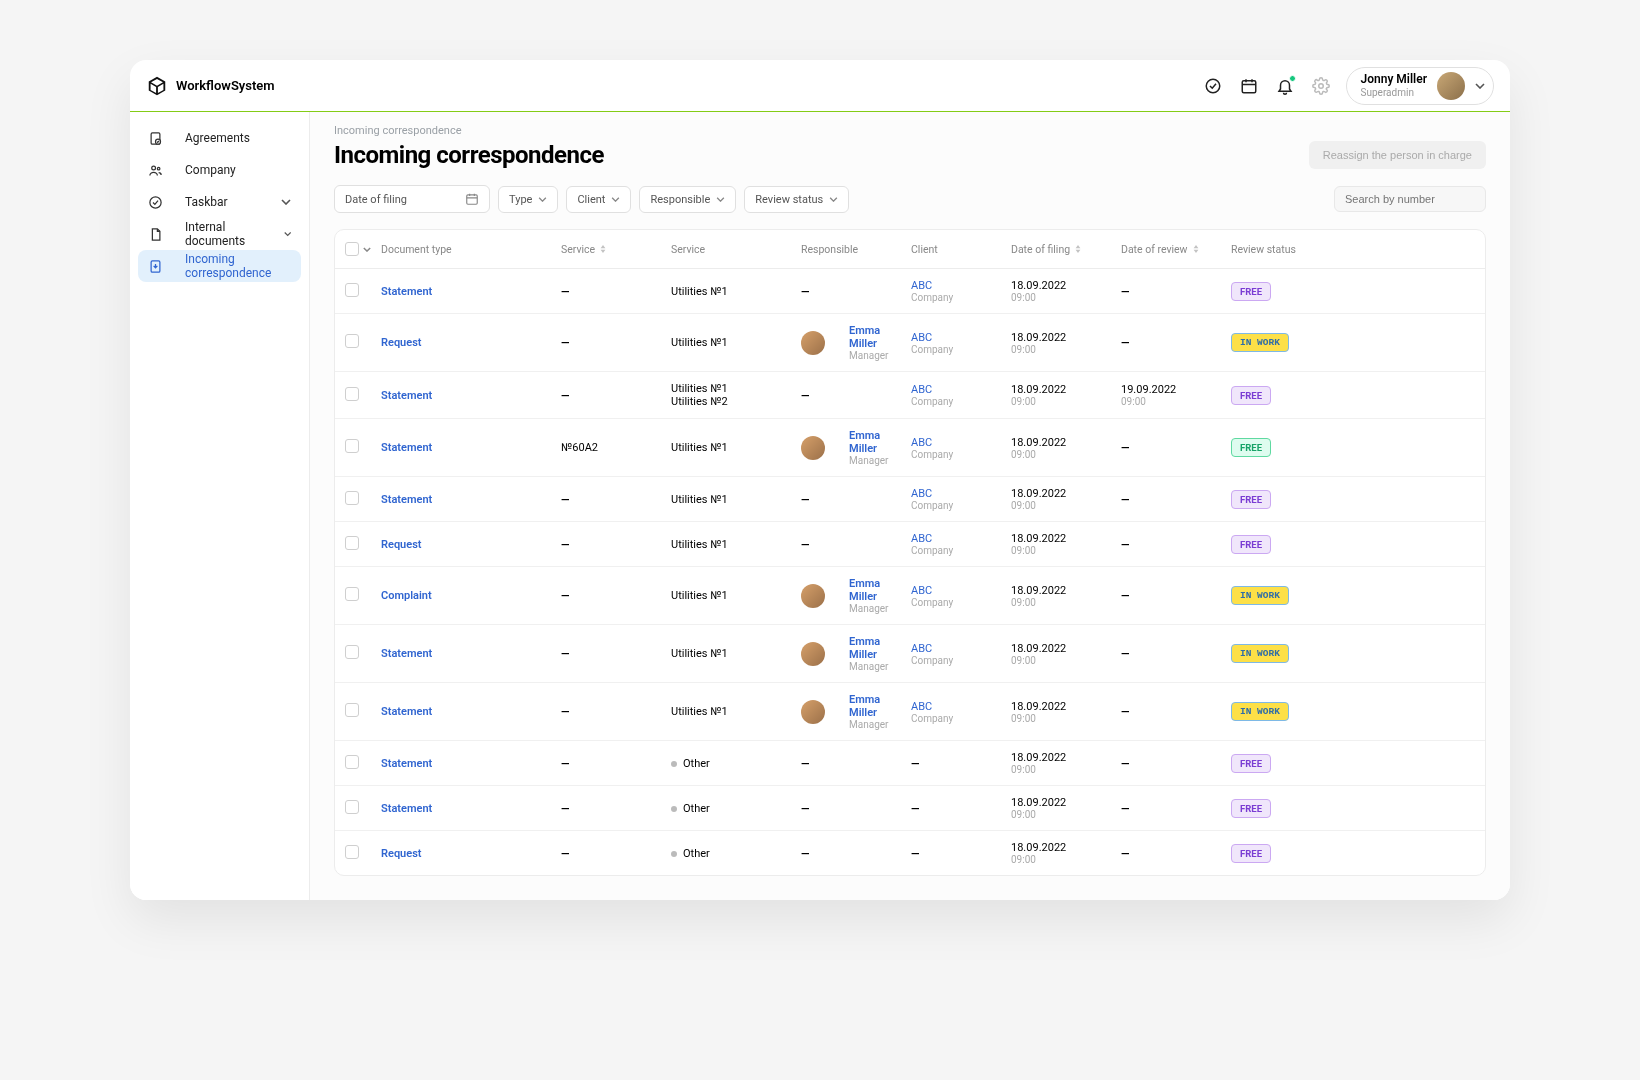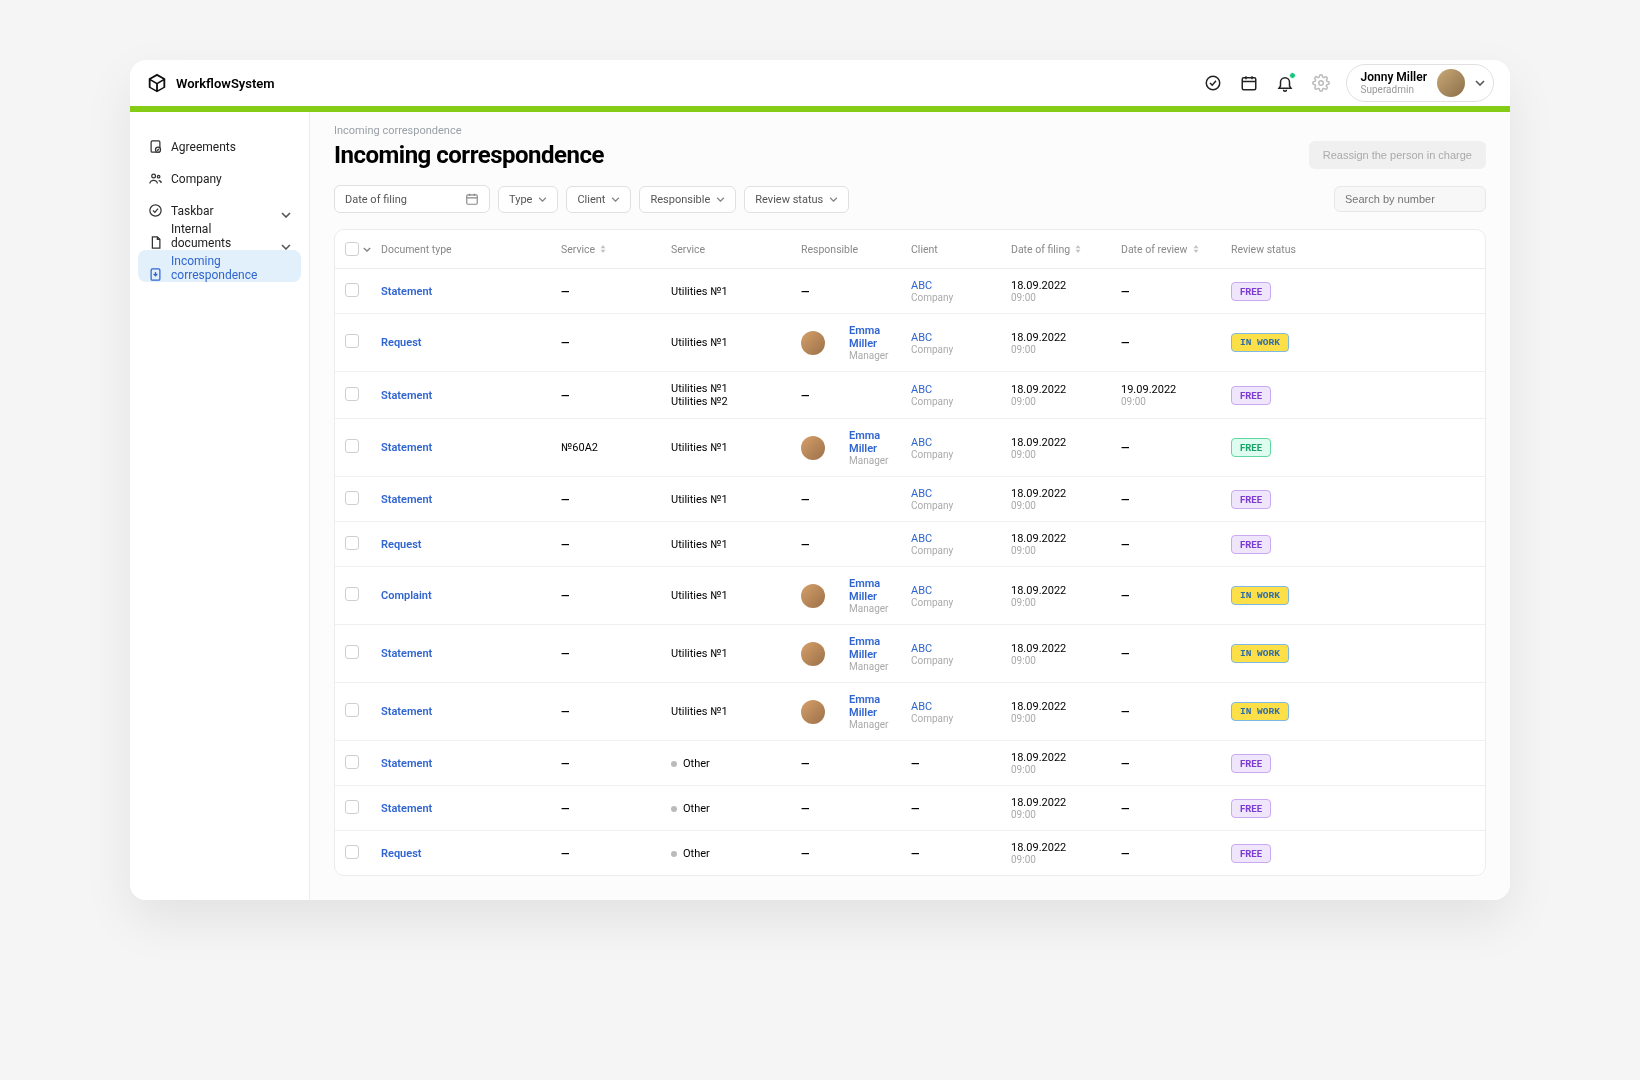--- a/index.html
+++ b/index.html
@@ -1,36 +1,36 @@
 <!DOCTYPE html>
 <html><head>
 <meta charset="utf-8">
 <style>
 * { box-sizing: border-box; margin: 0; padding: 0; }
 body { background: #f5f5f5; font-family: -apple-system, BlinkMacSystemFont, "Segoe UI", Roboto, sans-serif; display: flex; align-items: flex-start; justify-content: center; padding: 60px 0; }
 .app { width: 1380px; background: #fff; border-radius: 16px; box-shadow: 0 20px 50px rgba(0,0,0,0.08); overflow: hidden; }
 
 
-.header { height: 52px; display: flex; align-items: center; justify-content: space-between; padding: 0 16px; border-bottom: 6px solid #84cc16; }
+.header { height: 52px; display: flex; align-items: center; justify-content: space-between; padding: 0 16px; border-bottom: 1px solid #84cc16; }
 .logo { display: flex; align-items: center; gap: 8px; font-weight: 600; font-size: 13px; }
 .logo-mark { width: 22px; height: 22px; display: flex; align-items: center; justify-content: center; }
 .header-actions { display: flex; align-items: center; gap: 14px; }
 .header-icon { width: 22px; height: 22px; display: flex; align-items: center; justify-content: center; cursor: pointer; position: relative; }
 .notif-dot { position: absolute; top: 0; right: 0; width: 7px; height: 7px; background: #15c77e; border-radius: 50%; border: 1px solid #fff; }
 .user-chip { display: flex; align-items: center; gap: 10px; border: 1px solid #e0e0e0; border-radius: 22px; padding: 4px 8px 4px 14px; cursor: pointer; }
 .user-name { font-size: 12px; font-weight: 600; line-height: 1.2; }
 .user-role { font-size: 10px; color: #999; line-height: 1.2; }
 .avatar { width: 28px; height: 28px; border-radius: 50%; background: linear-gradient(135deg, #c9a876, #8b6f4a); display: flex; align-items: center; justify-content: center; }
 .avatar-small { width: 24px; height: 24px; border-radius: 50%; background: linear-gradient(135deg, #d6a06a, #9b7049); flex-shrink: 0; }
 .chev { width: 10px; height: 6px; }
 
 
 .body { display: flex; min-height: 710px; }
 .sidebar { width: 180px; padding: 10px 8px; background: #fff; border-right: 1px solid #ececec; flex-shrink: 0; }
-.nav-item { display: flex; align-items: flex-end; gap: 8px; height: 32px; padding: 0 10px; font-size: 12px; color: #222; border-radius: 8px; cursor: pointer; }
+.nav-item { display: flex; align-items: center; gap: 22px; height: 32px; padding: 0 10px; font-size: 12px; color: #222; border-radius: 8px; cursor: pointer; }
 .nav-item .chev-down { margin-left: auto; }
 .nav-item.active { background: #e2f0fc; color: #3065d0; }
 .nav-icon { width: 15px; height: 15px; display: flex; align-items: center; justify-content: center; }
 
 .main { flex: 1; background: #fcfcfc; }
 .crumb { padding: 12px 24px 0; font-size: 11px; color: #9aa0a6; }
 .page-head { display: flex; align-items: center; justify-content: space-between; padding: 4px 24px 16px; }
 .page-title { font-size: 24px; font-weight: 700; letter-spacing: -0.5px; }
 .reassign { background: #f0f0f0; color: #aaa; font-size: 11px; padding: 8px 14px; border-radius: 6px; border: none; }
 

